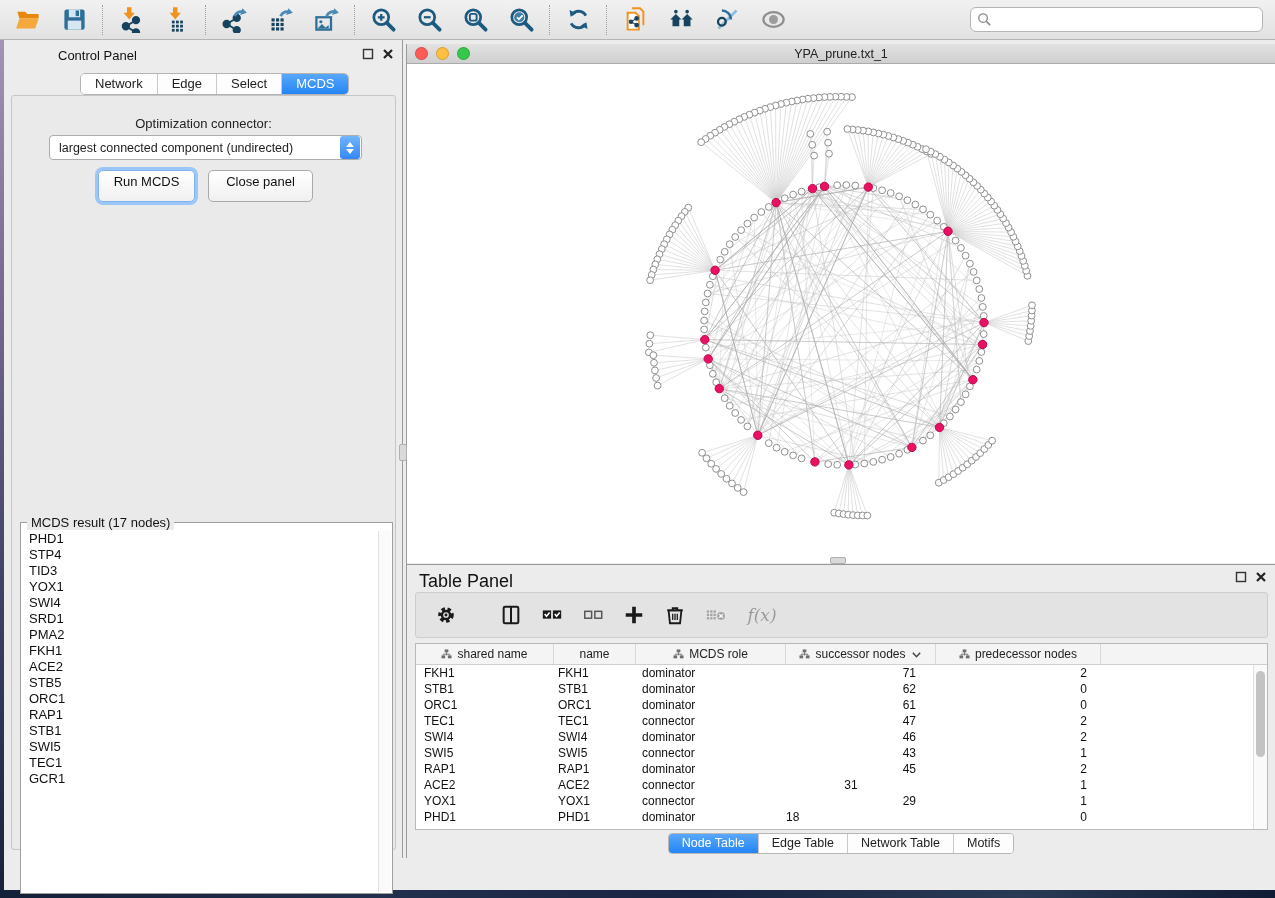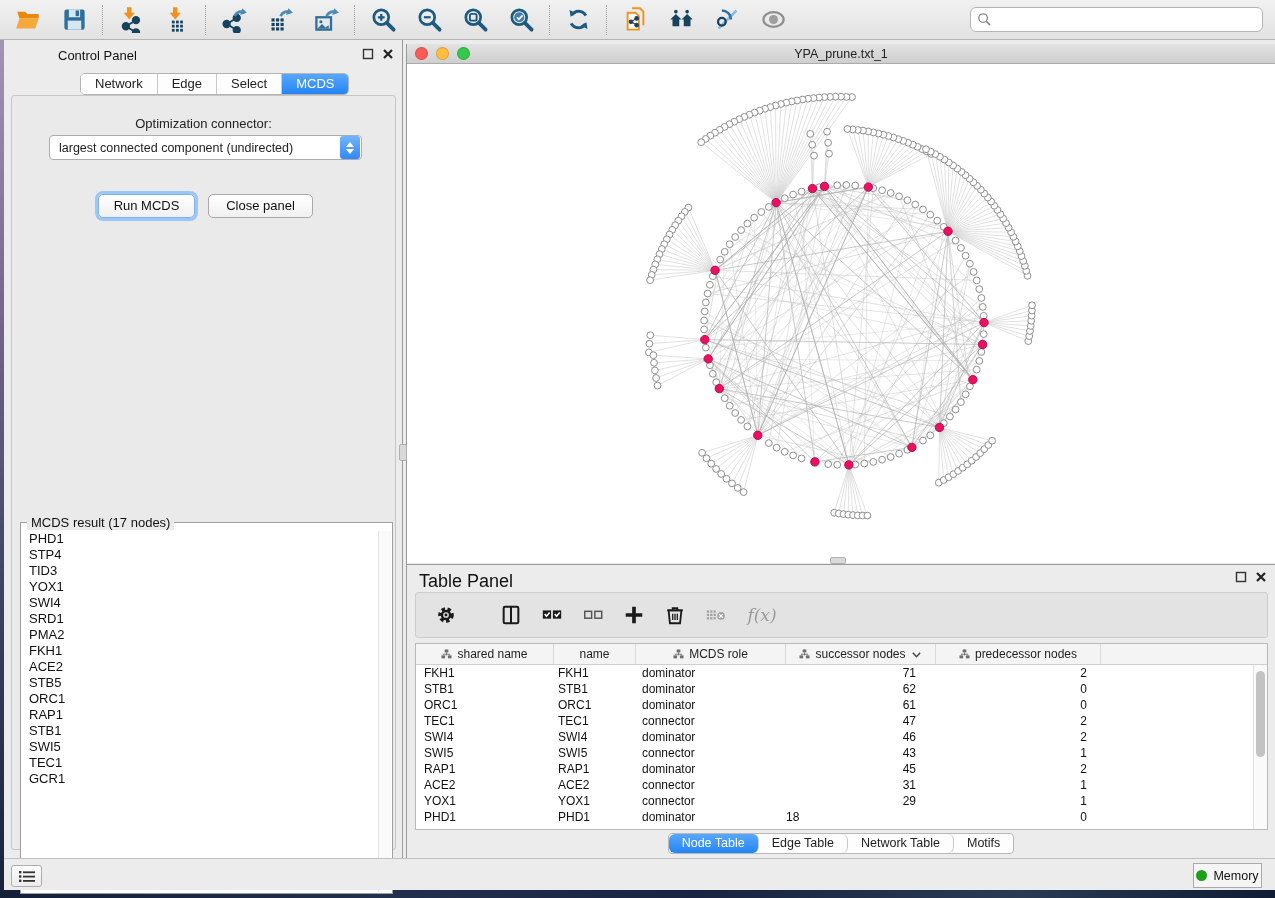--- a/index.html
+++ b/index.html
@@ -44,22 +44,22 @@
   .opt-label { position:absolute; left:0; top:20px; width:100%; text-align:center; font-size:13px; }
   .opt-select { position:absolute; left:37px; top:39px; width:313px; height:25px; background:#fff;
     border:1px solid #adadad; border-radius:4px; display:flex; align-items:center; }
   .opt-select .sel-text { flex:1; font-size:12.5px; padding-left:9px; white-space:nowrap; }
   .sel-stepper { width:20px; height:23px; border-radius:3px; margin-right:1px;
     background:linear-gradient(#71b5fc,#3387f6); display:flex; flex-direction:column;
     align-items:center; justify-content:center; gap:2px; }
   .tri-up { width:0; height:0; border-left:4px solid transparent; border-right:4px solid transparent; border-bottom:5px solid #fff; }
   .tri-dn { width:0; height:0; border-left:4px solid transparent; border-right:4px solid transparent; border-top:5px solid #fff; }
   .btn-row { position:absolute; left:0; top:74px; width:100%; }
-  .push-btn { position:absolute; height:24px; background:linear-gradient(#ffffff,#f0f0f0);
-    border:1px solid #a9a9a9; border-radius:5px; font-size:13px; text-align:center; color:#111;margin-top:24px; }
+  .push-btn { position:absolute; height:32px; background:linear-gradient(#ffffff,#f0f0f0);
+    border:1px solid #a9a9a9; border-radius:5px; font-size:13px; text-align:center; color:#111; }
   .btn-run { left:86px; width:97px; box-shadow:0 0 0 3px rgba(112,180,255,.65); border-color:#7fb2ea; }
   .btn-closepanel { left:196px; width:105px; }
   .push-btn span { line-height:22px; display:block; }
 
   .mcds-group { position:absolute; left:8px; top:426px; width:373px; height:372px;
     border:1px solid #9f9f9f; background:#fff; }
   .mcds-legend { position:absolute; left:6px; top:-8px; background:#eaeaea; padding:0 4px;
     font-size:13px; color:#111; }
   .mcds-list { position:absolute; left:1px; top:8px; width:357px; height:361px; overflow:hidden; }
   .mcds-item { font-size:13px; line-height:16px; padding-left:7px; color:#111; }
@@ -103,21 +103,21 @@
   .nt-row { display:flex; height:16px; }
   .nt-cell { font-size:12px; line-height:16px; color:#111; overflow:hidden; white-space:nowrap; }
   .nt-scroll { position:absolute; right:0; top:21px; width:14px; height:164px;
     background:#fafafa; border-left:1px solid #e0e0e0; }
   .nt-thumb { position:absolute; left:2px; top:6px; width:9px; height:86px; background:#c3c3c3; border-radius:5px; }
 
   .tp-tabs { position:absolute; left:0; top:268px; width:100%; display:flex; justify-content:center; }
   .tp-tabgroup { display:flex; border:1px solid #b7b7b7; border-radius:4px; overflow:hidden;
     background:#fdfdfd; height:21px; }
   .tp-tab { padding:0 13px; font-size:12.5px; line-height:19px; color:#222;
-    border-right:1px solid #c9c9c9; background:#fdfdfd;border-radius:6px; }
+    border-right:1px solid #c9c9c9; background:#fdfdfd; }
   .tp-tab:last-child { border-right:none; }
   .tp-tab.active { background:linear-gradient(#59a7fb,#2385f4); color:#fff; }
 
   
   .status-bar { position:absolute; left:4px; top:858px; width:1271px; height:32px;
     background:#ececec; border-top:1px solid #bfbfbf; }
   .list-btn { position:absolute; left:7px; top:6px; width:31px; height:22px;
     background:linear-gradient(#fdfdfd,#ececec); border:1px solid #adadad; border-radius:3px;
     display:flex; align-items:center; justify-content:center; }
   .list-btn svg { width:16px; height:13px; }
@@ -1133,21 +1133,21 @@
             <div class="nt-cell" style="width: 138px; text-align: left; padding-left: 8px;">RAP1</div>
             <div class="nt-cell" style="width: 82px; text-align: left; padding-left: 4px;">RAP1</div>
             <div class="nt-cell" style="width: 150px; text-align: left; padding-left: 6px;">dominator</div>
             <div class="nt-cell" style="width: 150px; text-align: right; padding-right: 20px;">45</div>
             <div class="nt-cell" style="width: 165px; text-align: right; padding-right: 14px;">2</div>
           </div>
           <div class="nt-row">
             <div class="nt-cell" style="width: 138px; text-align: left; padding-left: 8px;">ACE2</div>
             <div class="nt-cell" style="width: 82px; text-align: left; padding-left: 4px;">ACE2</div>
             <div class="nt-cell" style="width: 150px; text-align: left; padding-left: 6px;">connector</div>
-            <div class="nt-cell" style="width: 150px; text-align: right; padding-right: 20px;">31</div>
+            <div class="nt-cell" style="width: 150px; text-align: center; padding-right: 20px;">31</div>
             <div class="nt-cell" style="width: 165px; text-align: right; padding-right: 14px;">1</div>
           </div>
           <div class="nt-row">
             <div class="nt-cell" style="width: 138px; text-align: left; padding-left: 8px;">YOX1</div>
             <div class="nt-cell" style="width: 82px; text-align: left; padding-left: 4px;">YOX1</div>
             <div class="nt-cell" style="width: 150px; text-align: left; padding-left: 6px;">connector</div>
             <div class="nt-cell" style="width: 150px; text-align: right; padding-right: 20px;">29</div>
             <div class="nt-cell" style="width: 165px; text-align: right; padding-right: 14px;">1</div>
           </div>
           <div class="nt-row">
@@ -1165,30 +1165,14 @@
     <div class="tp-tabs">
       <div class="tp-tabgroup" id="tp-tabgroup">
           <div class="tp-tab active">Node Table</div>
           <div class="tp-tab">Edge Table</div>
           <div class="tp-tab">Network Table</div>
           <div class="tp-tab">Motifs</div>
         </div>
     </div>
   </div>
 
-  <div class="status-bar">
-    <div class="list-btn">
-      <svg viewBox="0 0 16 13">
-        <rect x="0" y="1" width="2.4" height="2.4" fill="#333"></rect>
-          <rect x="4" y="1.4" width="12" height="1.8" fill="#333"></rect>
-        <rect x="0" y="5.3" width="2.4" height="2.4" fill="#333"></rect>
-          <rect x="4" y="5.7" width="12" height="1.8" fill="#333"></rect>
-        <rect x="0" y="9.6" width="2.4" height="2.4" fill="#333"></rect>
-          <rect x="4" y="10" width="12" height="1.8" fill="#333"></rect>
-      </svg>
-    </div>
-    <div class="memory-btn">
-      <div class="mem-dot"></div>
-      <span>Memory</span>
-    </div>
-  </div>
 
 </div>
 
 </body></html>

